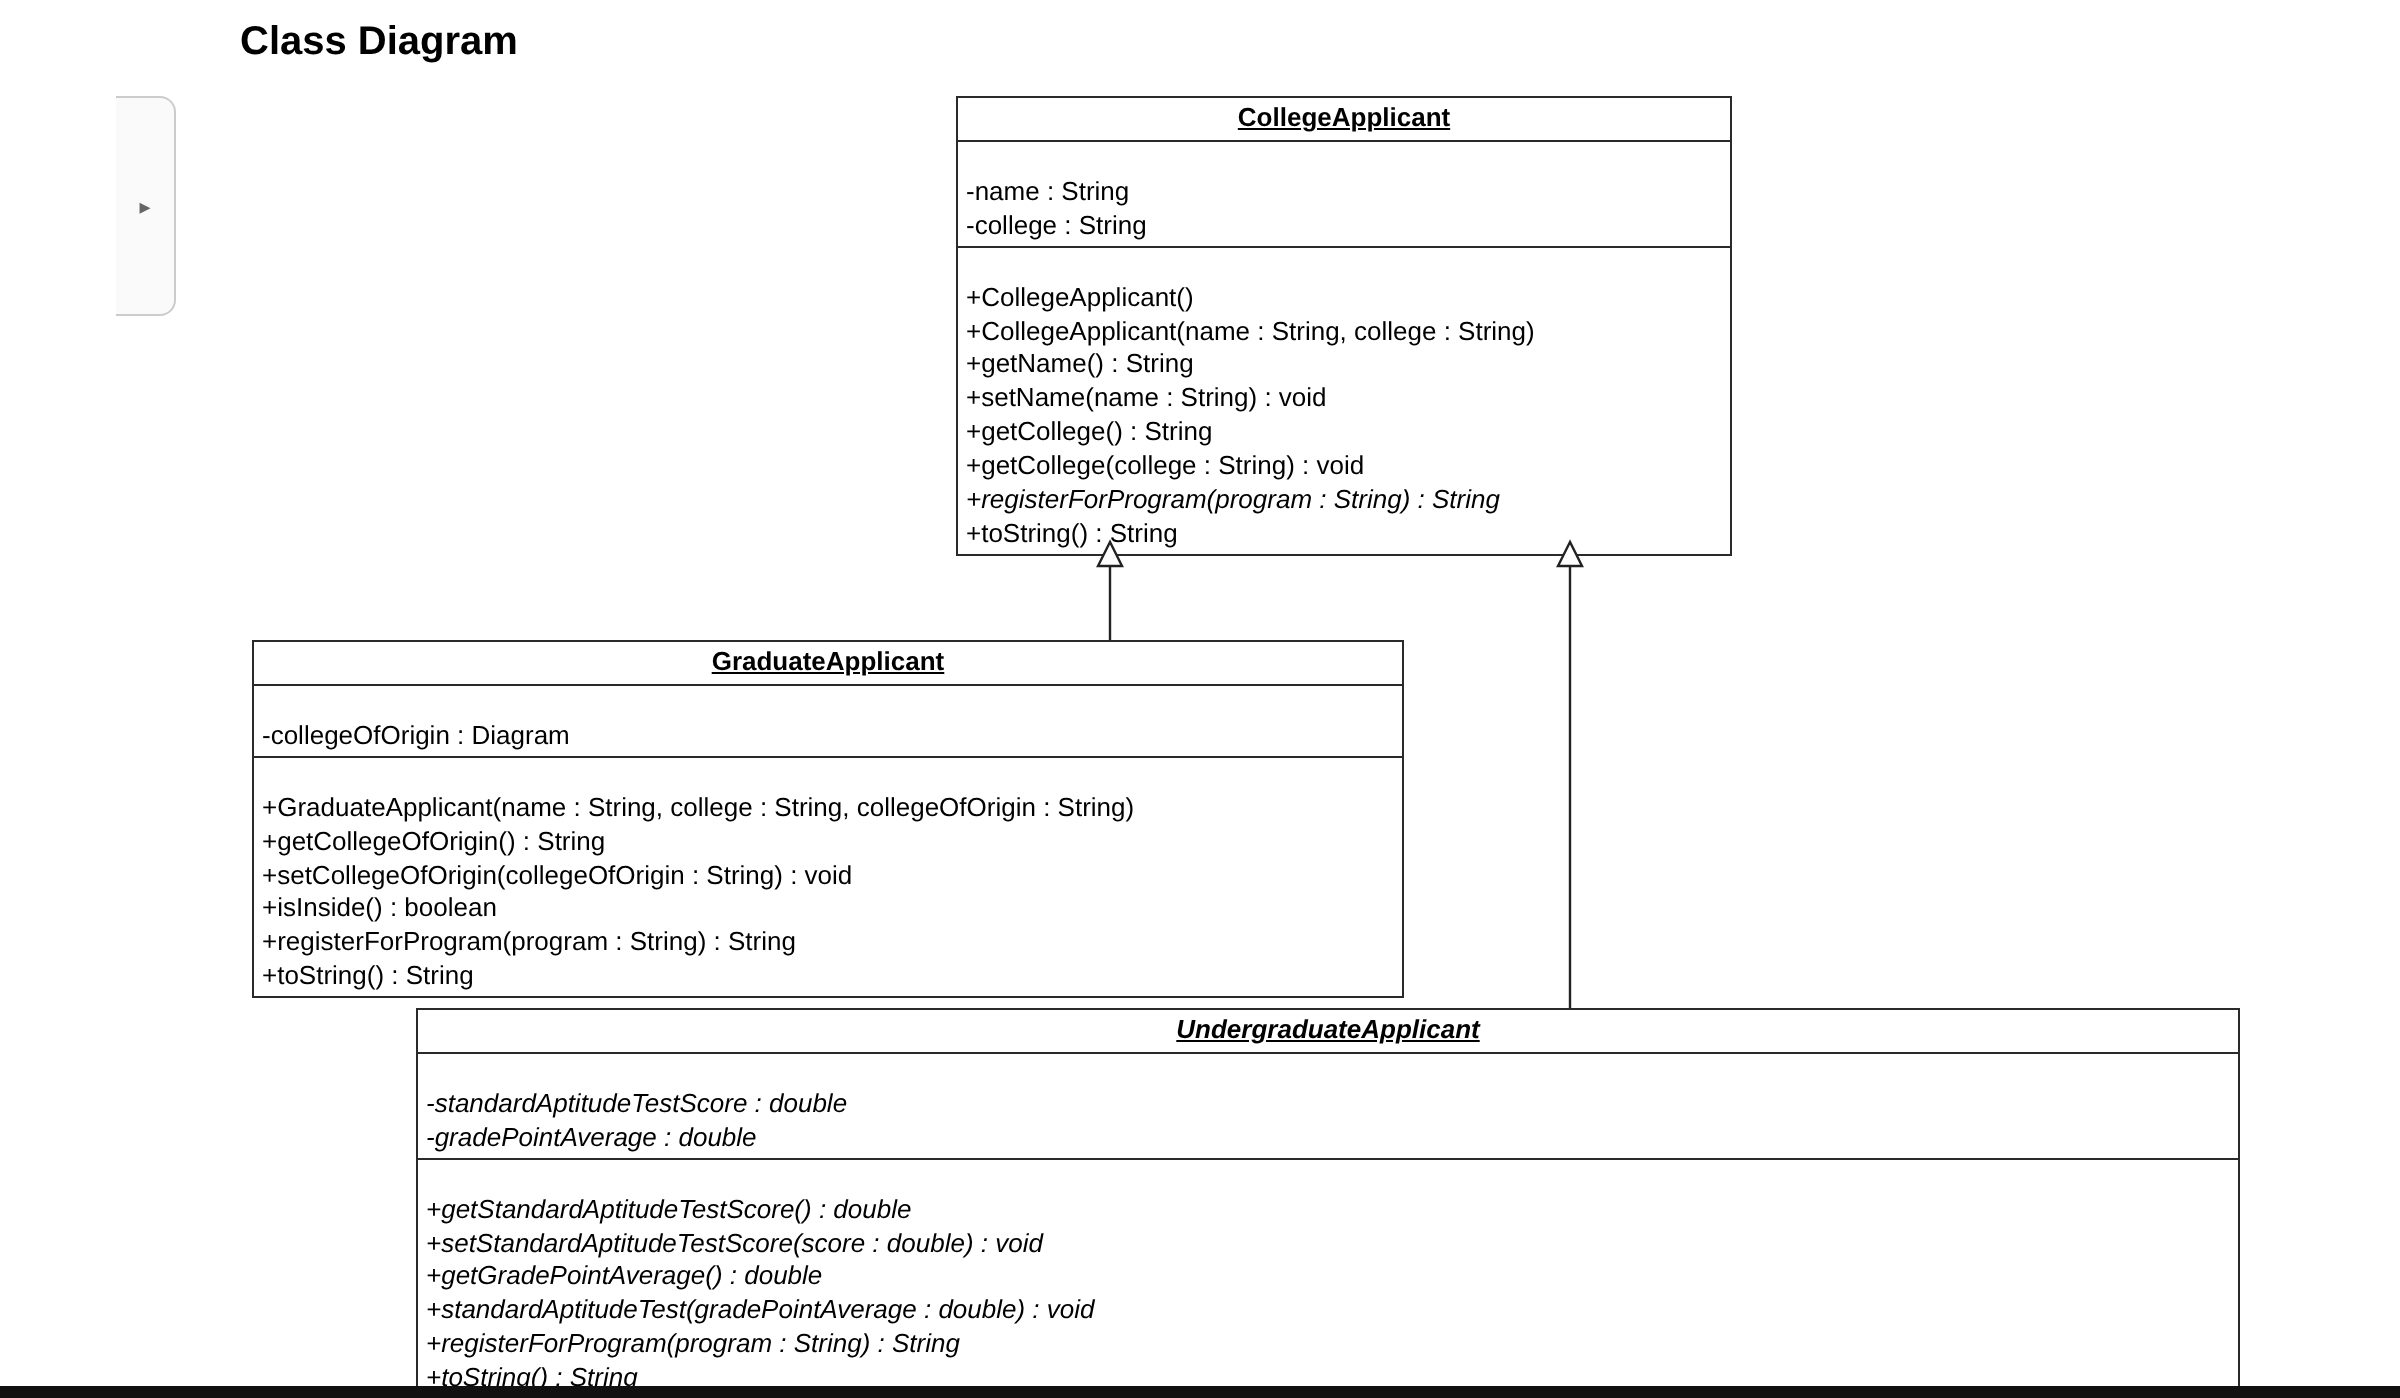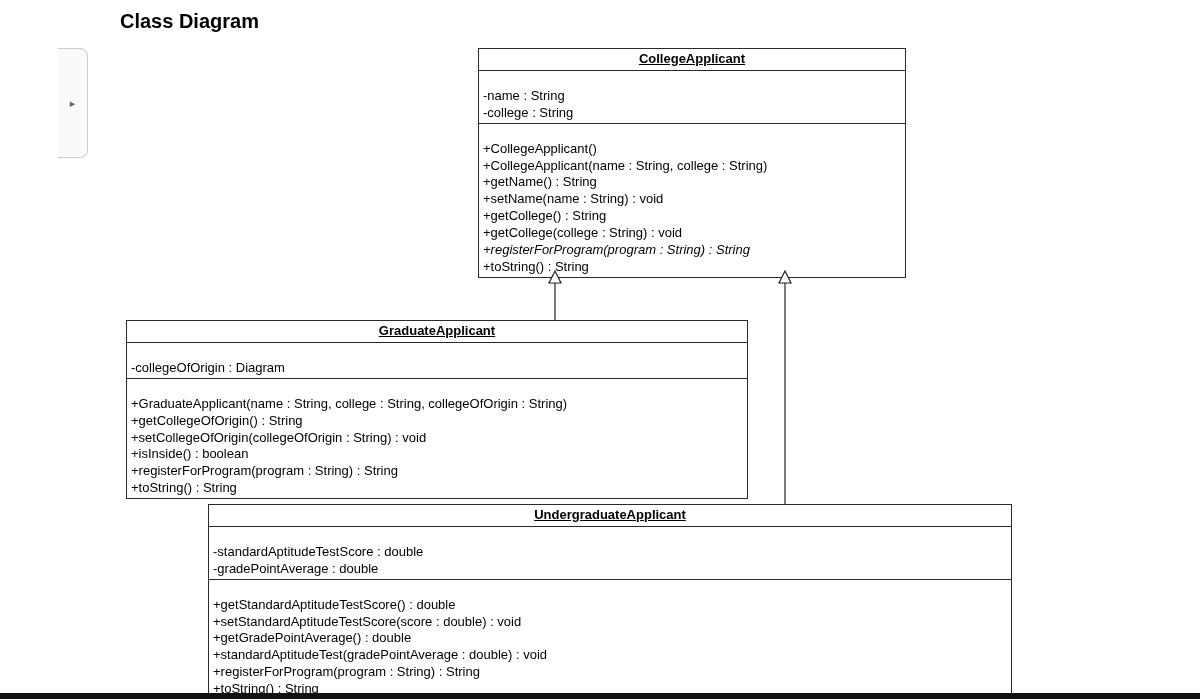--- a/index.html
+++ b/index.html
@@ -74,54 +74,54 @@
 </style>
 </head>
 <body>
 
 <div class="page-title">Class Diagram</div>
 
 <div class="side-tab">
   <span>▸</span>
 </div>
 
-<div class="uml-box" id="box-college" style="left:478px; top:48px; width:428px;">
+<div class="uml-box" id="box-college" style="left:478px; top:48px; width:388px;">
   <div class="uml-title">CollegeApplicant</div>
   <div class="uml-attrs">
       <div class="uml-line">-name : String</div>
       <div class="uml-line">-college : String</div>
     </div>
   <div class="uml-methods">
       <div class="uml-line">+CollegeApplicant()</div>
       <div class="uml-line">+CollegeApplicant(name : String, college : String)</div>
       <div class="uml-line">+getName() : String</div>
       <div class="uml-line">+setName(name : String) : void</div>
       <div class="uml-line">+getCollege() : String</div>
       <div class="uml-line">+getCollege(college : String) : void</div>
       <div class="uml-line uml-italic">+registerForProgram(program : String) : String</div>
       <div class="uml-line">+toString() : String</div>
     </div>
 </div>
 
-<div class="uml-box" id="box-grad" style="left:126px; top:320px; width:622px;">
+<div class="uml-box" id="box-grad" style="left:126px; top:320px; width:576px;">
   <div class="uml-title">GraduateApplicant</div>
   <div class="uml-attrs">
       <div class="uml-line">-collegeOfOrigin : Diagram</div>
     </div>
   <div class="uml-methods">
       <div class="uml-line">+GraduateApplicant(name : String, college : String, collegeOfOrigin : String)</div>
       <div class="uml-line">+getCollegeOfOrigin() : String</div>
       <div class="uml-line">+setCollegeOfOrigin(collegeOfOrigin : String) : void</div>
       <div class="uml-line">+isInside() : boolean</div>
       <div class="uml-line">+registerForProgram(program : String) : String</div>
       <div class="uml-line">+toString() : String</div>
     </div>
 </div>
 
-<div class="uml-box" id="box-undergrad" style="left:208px; top:504px; width:804px;">
+<div class="uml-box" id="box-undergrad" style="left:208px; top:504px; width:912px;font-style:italic;">
   <div class="uml-title">UndergraduateApplicant</div>
   <div class="uml-attrs">
       <div class="uml-line">-standardAptitudeTestScore : double</div>
       <div class="uml-line">-gradePointAverage : double</div>
     </div>
   <div class="uml-methods">
       <div class="uml-line">+getStandardAptitudeTestScore() : double</div>
       <div class="uml-line">+setStandardAptitudeTestScore(score : double) : void</div>
       <div class="uml-line">+getGradePointAverage() : double</div>
       <div class="uml-line">+standardAptitudeTest(gradePointAverage : double) : void</div>

